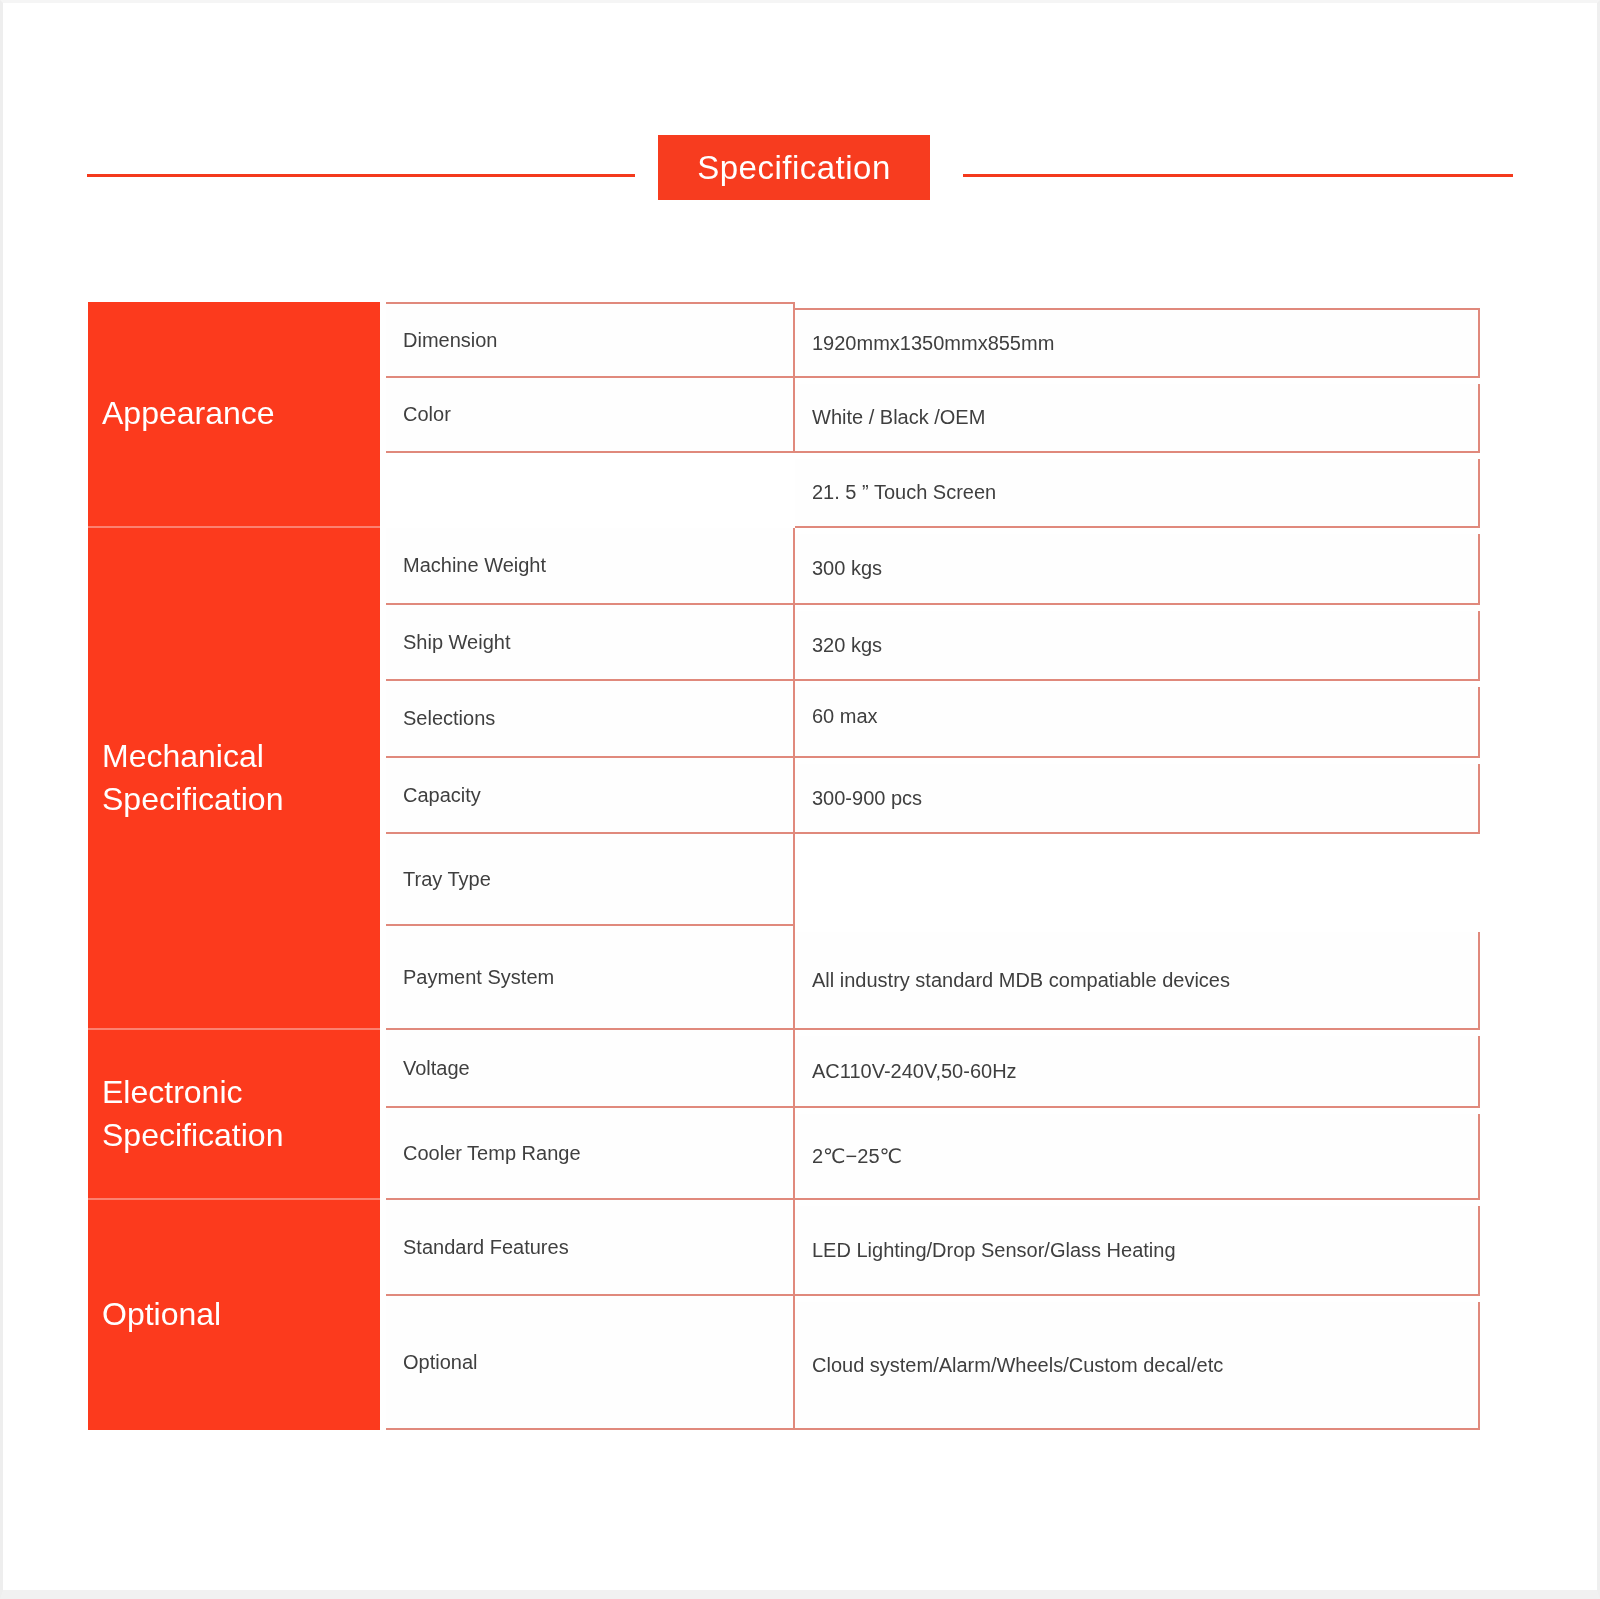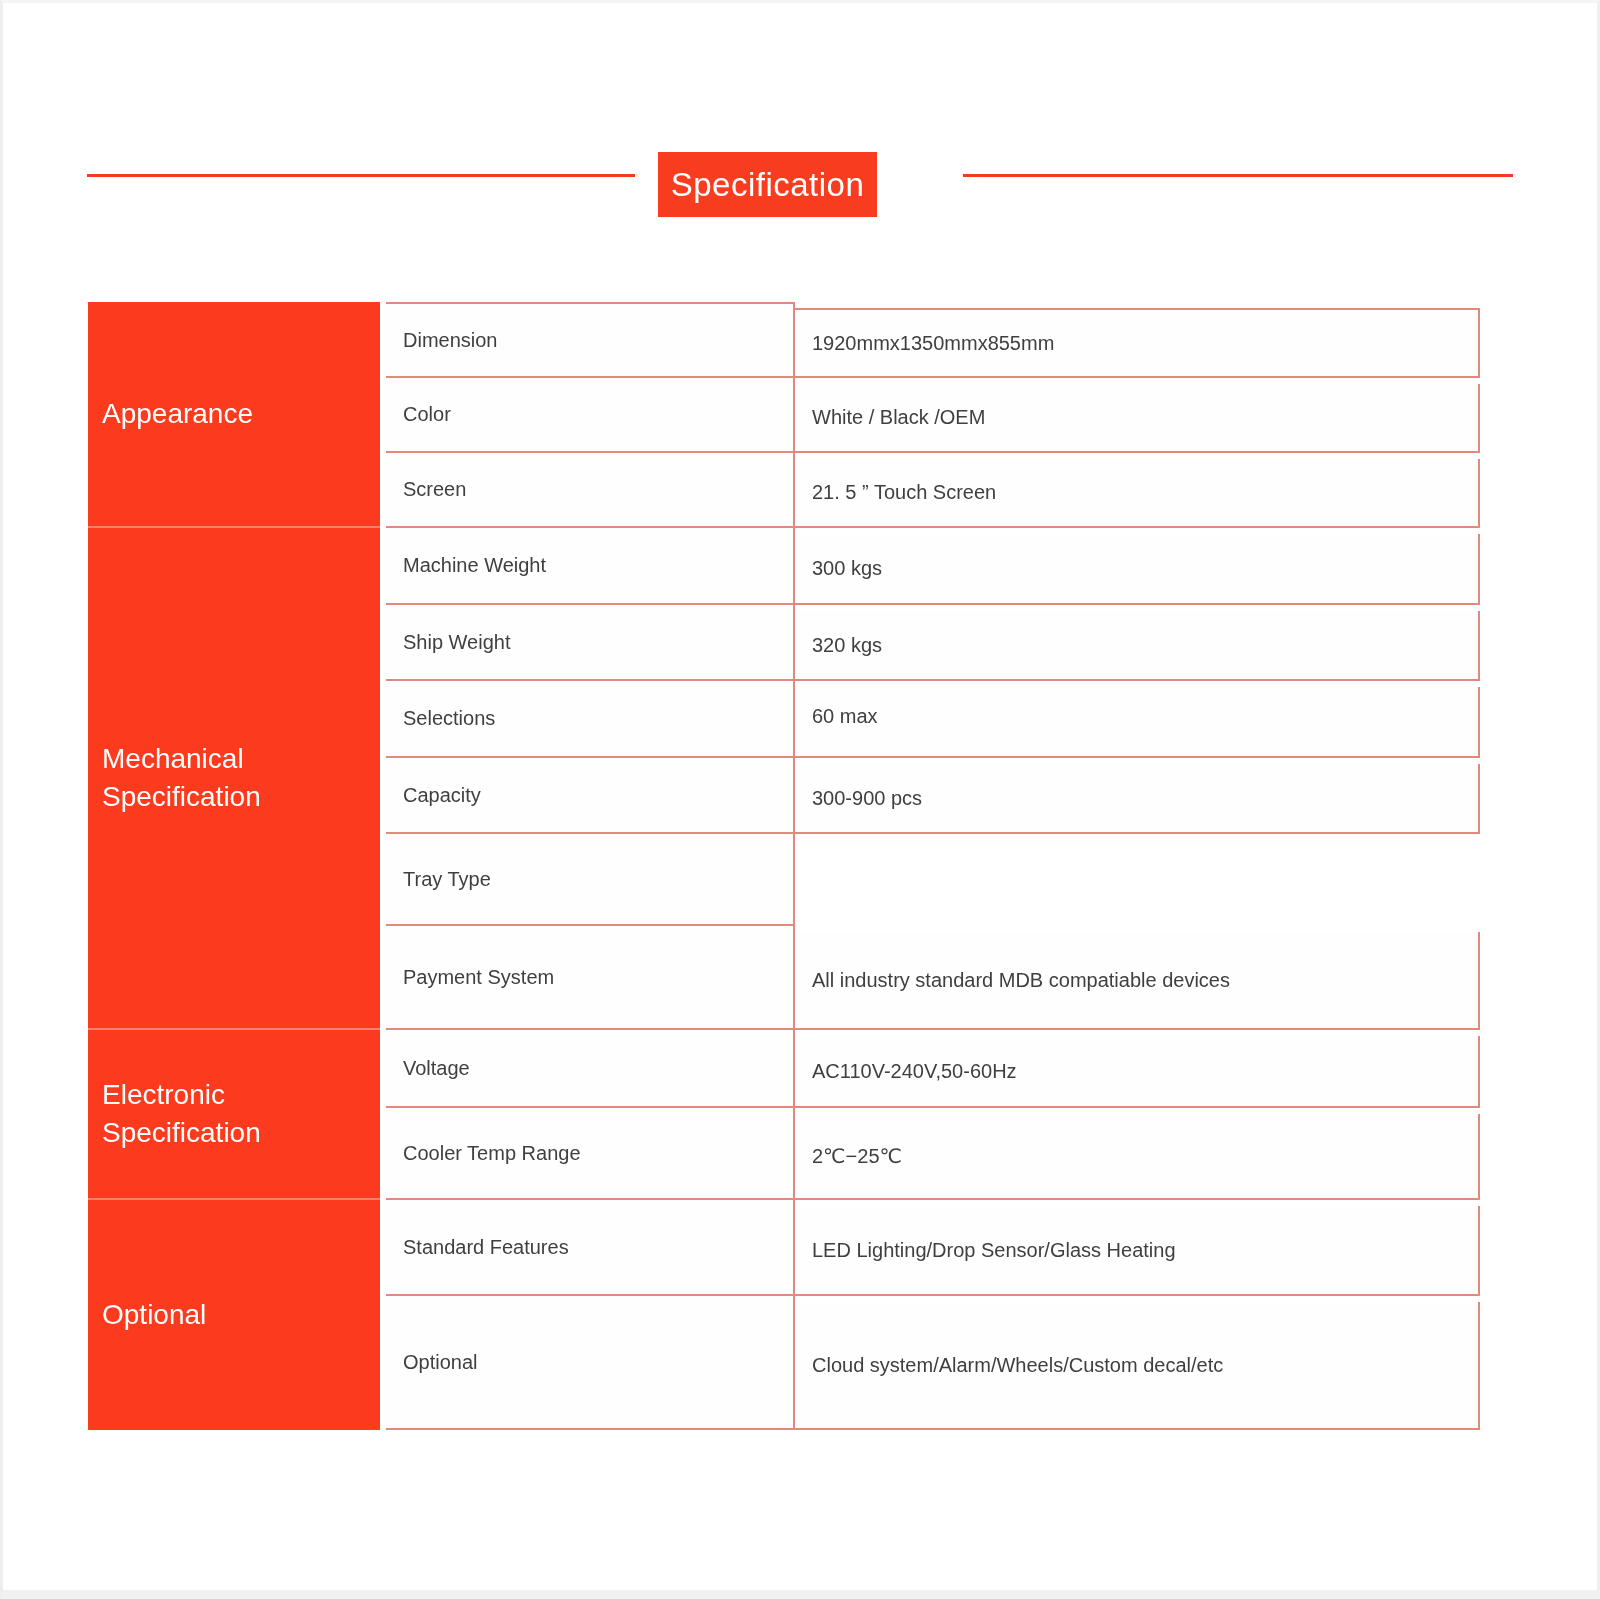--- a/index.html
+++ b/index.html
@@ -17,43 +17,43 @@
     overflow:hidden;
   }
 
   
   .hdr-line {
     position:absolute; height:3px; background:#f4391c;
   }
   .hdr-line.left  { left:84px;  top:171px; width:548px; }
   .hdr-line.right { left:960px; top:171px; width:550px; }
   .hdr-box {
-    position:absolute; left:655px; top:149px;
-    width:219px; height:65px;
+    position:absolute; left:655px; top:132px;
+    width:272px; height:65px;
     background:#f73c1f;
     display:flex; align-items:center; justify-content:center;
   }
   .hdr-box span {
     color:#ffffff; font-size:33px; letter-spacing:0.5px;
   }
 
   
   .spec-table {
     position:absolute; left:85px; top:299px;
     width:1392px; height:1128px;
     display:grid;
     grid-template-columns:292px 6px 409px 685px;
     grid-template-rows:76px 75px 75px 77px 76px 77px 76px 92px 104px 78px 92px 96px 134px;
   }
 
   .sec {
     grid-column:1;
     background:#fc3a1d;
     color:#ffffff;
-    font-size:28px; line-height:1.35;
+    font-size:32px; line-height:1.35;
     display:flex; align-items:center;
     padding-left:14px; padding-right:24px;
     border-bottom:2px solid #fb8170;
   }
   .sec.last { border-bottom:none; }
 
   .cell {
     display:flex; align-items:center;
     font-size:20px; color:#3f3f3f;
     background:#fefefe;
@@ -81,21 +81,20 @@
     <div class="sec" style="grid-row:4 / span 6">Mechanical Specification</div>
     <div class="sec" style="grid-row:10 / span 2">Electronic Specification</div>
     <div class="sec last" style="grid-row:12 / span 2">Optional</div>
 
     <div class="cell name top" style="grid-row:1">Dimension</div>
     <div class="cell value top" style="grid-row:1">1920mmx1350mmx855mm</div>
 
     <div class="cell name" style="grid-row:2">Color</div>
     <div class="cell value" style="grid-row:2">White / Black /OEM</div>
 
-    <div class="cell name" style="grid-row:3">Screen</div>
     <div class="cell value" style="grid-row:3">21. 5 ” Touch Screen</div>
 
     <div class="cell name" style="grid-row:4">Machine Weight</div>
     <div class="cell value" style="grid-row:4">300 kgs</div>
 
     <div class="cell name" style="grid-row:5">Ship Weight</div>
     <div class="cell value" style="grid-row:5">320 kgs</div>
 
     <div class="cell name" style="grid-row:6">Selections</div>
     <div class="cell value" style="grid-row:6;align-items:flex-start;padding-top:18px">60 max</div>

